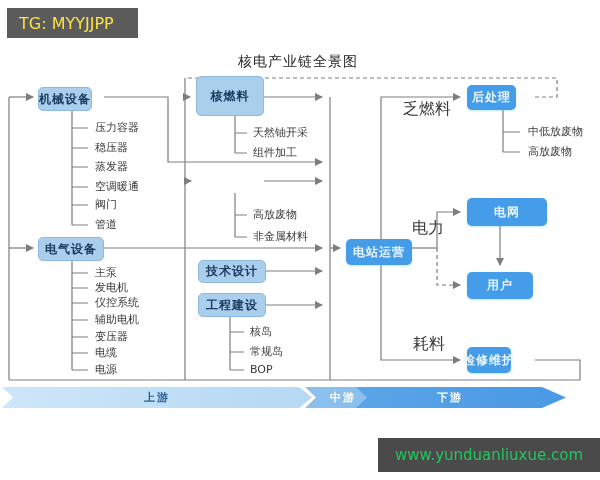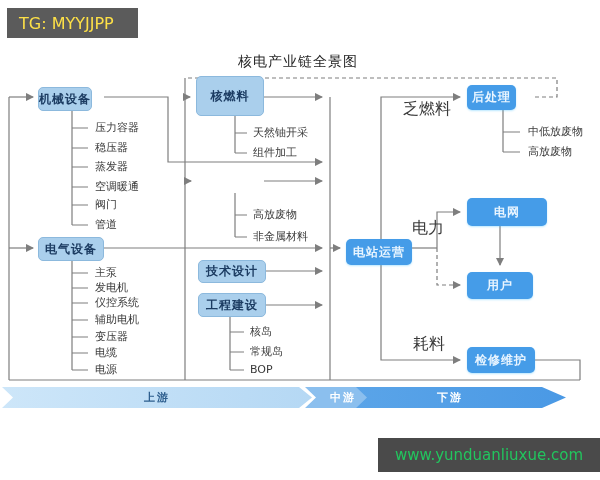--- a/index.html
+++ b/index.html
@@ -114,21 +114,21 @@
   <div class="node light" style="left:38px;top:237px;width:66px;height:24px">电气设备</div>
 
   <div class="node light" style="left:196px;top:76px;width:68px;height:40px">核燃料</div>
   <div class="node light" style="left:198px;top:260px;width:68px;height:23px">技术设计</div>
   <div class="node light" style="left:198px;top:293px;width:68px;height:24px">工程建设</div>
 
   <div class="node dark" style="left:346px;top:239px;width:66px;height:26px">电站运营</div>
   <div class="node dark" style="left:467px;top:85px;width:49px;height:25px">后处理</div>
   <div class="node dark" style="left:467px;top:198px;width:80px;height:28px">电网</div>
   <div class="node dark" style="left:467px;top:272px;width:66px;height:27px">用户</div>
-  <div class="node dark" style="left:467px;top:347px;width:68px;height:26px">检修维护</div>
+  <div class="node dark" style="left:467px;top:347px;width:44px;height:26px">检修维护</div>
 
   <div class="sub" style="left:95px;top:121px">压力容器</div>
   <div class="sub" style="left:95px;top:141px">稳压器</div>
   <div class="sub" style="left:95px;top:160px">蒸发器</div>
   <div class="sub" style="left:95px;top:180px">空调暖通</div>
   <div class="sub" style="left:95px;top:198px">阀门</div>
   <div class="sub" style="left:95px;top:218px">管道</div>
 
   <div class="sub" style="left:95px;top:266px">主泵</div>
   <div class="sub" style="left:95px;top:281px">发电机</div>

